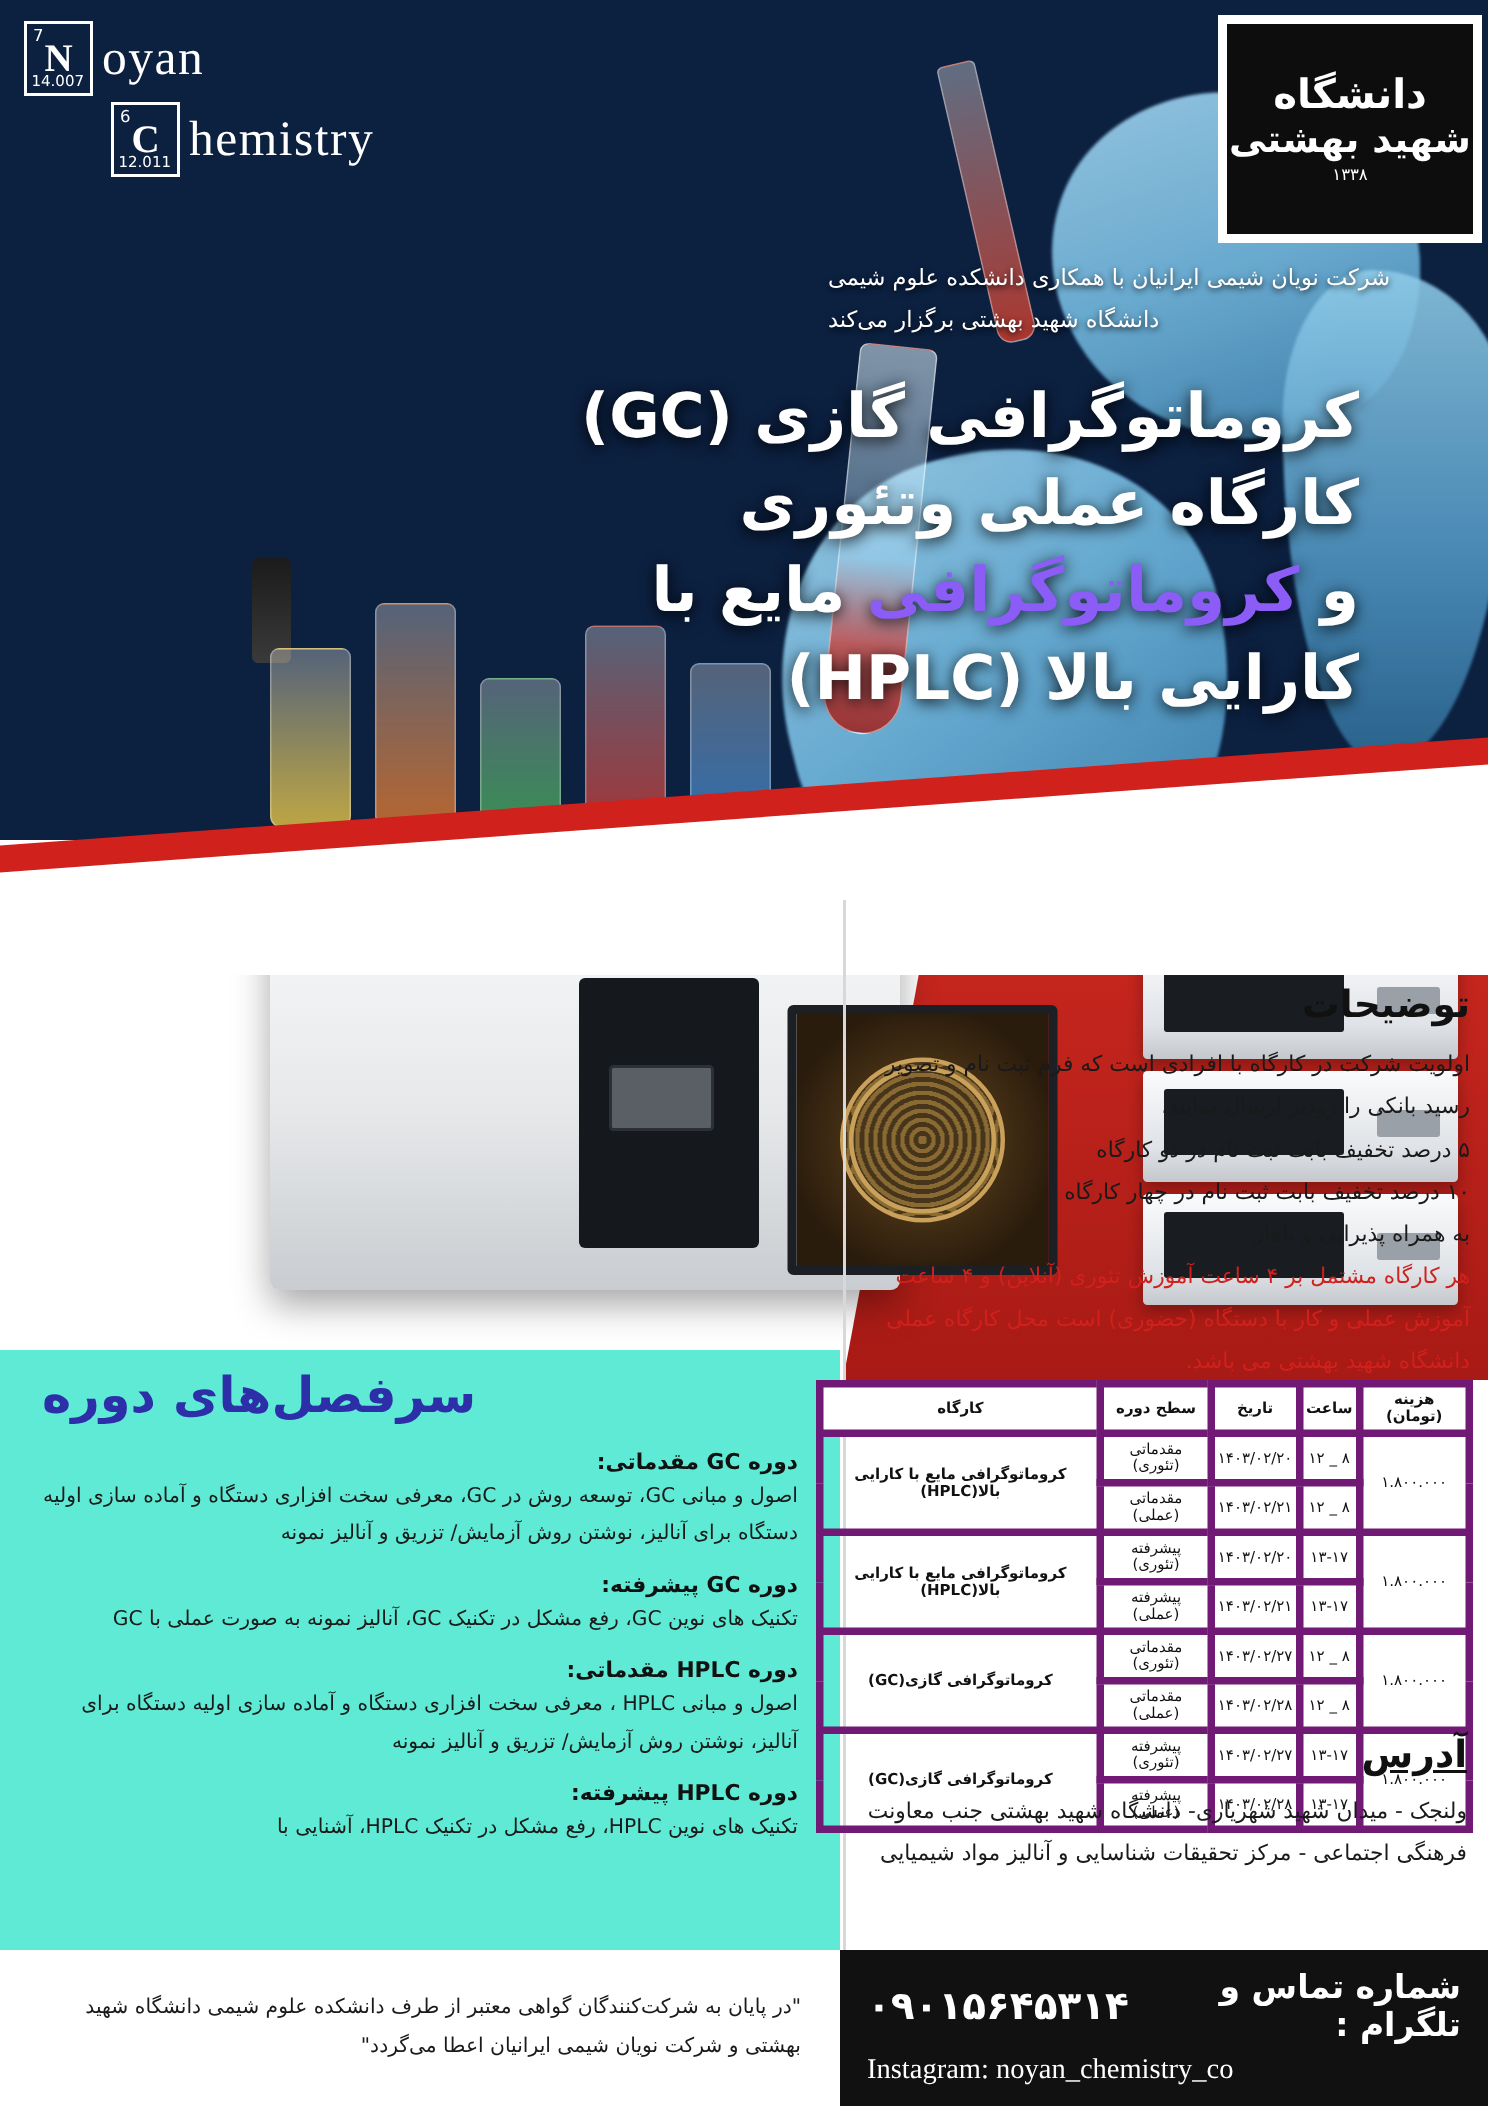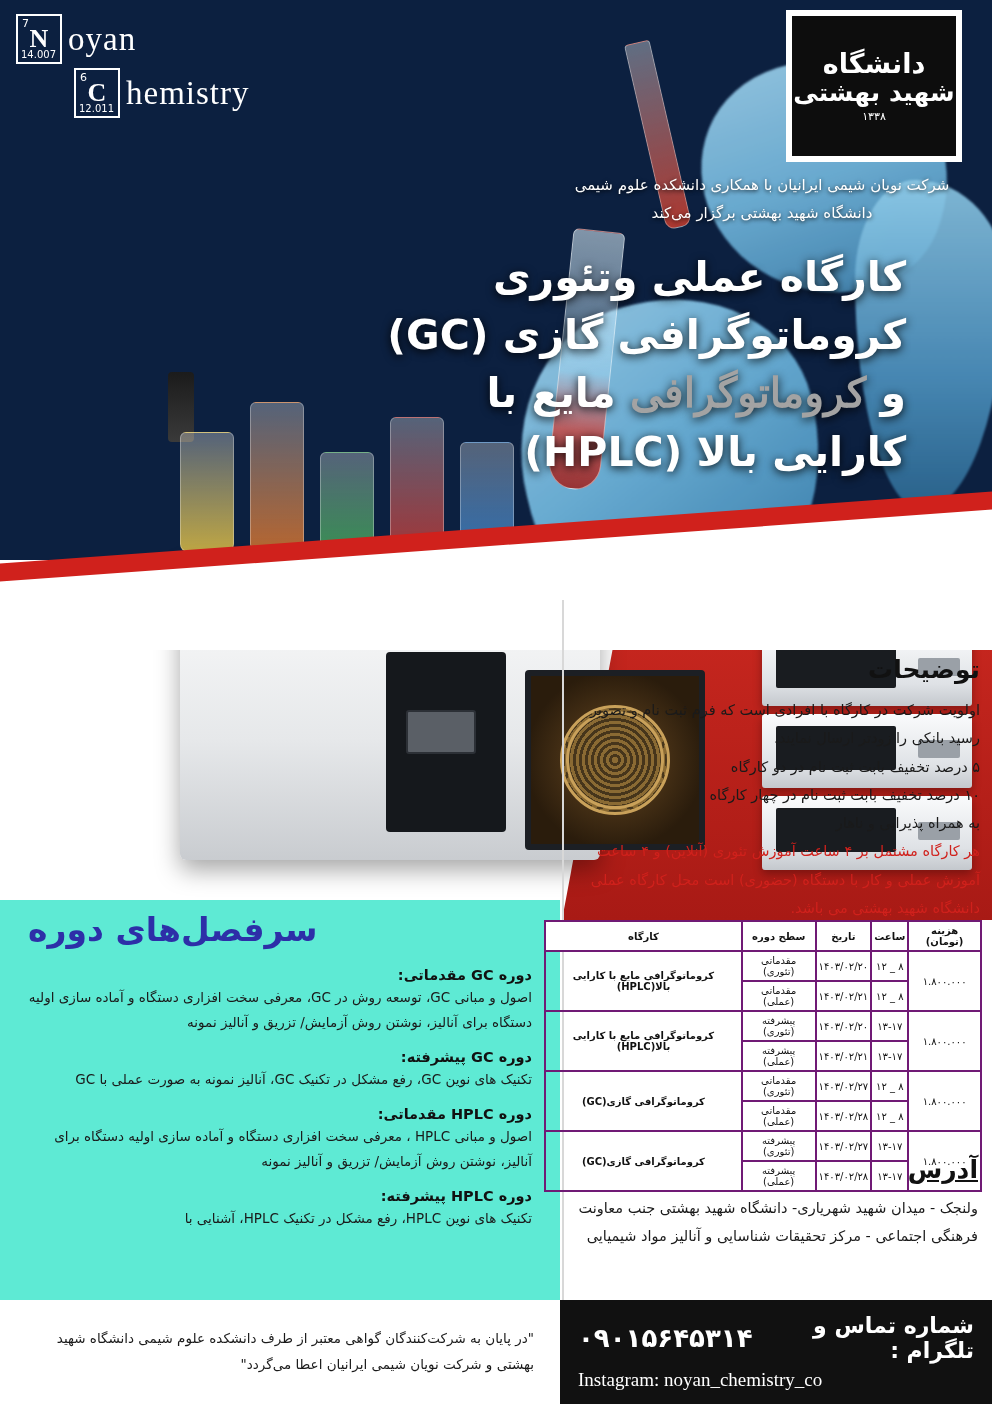--- a/index.html
+++ b/index.html
@@ -103,21 +103,21 @@
   .elem-box .mass { position:absolute; bottom: 2px; left: 3px; font-size: 10px; }
   .elem-box .sym { font-size: 26px; font-weight: 700; font-family: "Liberation Serif", serif; }
   .elem-word {
     font-family: "Liberation Serif", serif;
     font-size: 33px; letter-spacing: 1px; font-weight: 400;
   }
   .brand-row2 { margin-top: 4px; margin-left: 58px; }
 
   
   .sbu-logo {
-    position: absolute; right: 30px; top: 10px; z-index: 12;
+    position: absolute; right: 4px; top: 10px; z-index: 12;
     width: 176px; height: 152px;
     background: #ffffff;
     display:flex; align-items:flex-end; justify-content:center;
     padding: 6px;
     margin-left: 16px;
   }
   .sbu-inner {
     width: 100%; height: 100%;
     background: #0d0d0d;
     color: #ffffff;
@@ -125,33 +125,33 @@
     font-family: "DejaVu Sans", sans-serif;
     line-height: 1.15;
     text-align: center;
   }
   .sbu-inner .l1 { font-size: 27px; font-weight: 700; }
   .sbu-inner .l2 { font-size: 25px; font-weight: 700; }
   .sbu-inner .l3 { font-size: 11px; letter-spacing: 2px; margin-top: 3px; }
 
   .org-line {
     position: absolute; right: 20px; top: 172px; z-index: 11;
-    width: 420px; text-align: center;
+    width: 420px; text-align: left;
     color: #ffffff; font-size: 15px; line-height: 1.85;
     text-shadow: 0 1px 4px rgba(0,0,0,.85);
   }
 
   .hero-title {
     position: absolute; right: 86px; top: 248px; z-index: 11;
     width: 560px; text-align: right;
     color: #ffffff;
     font-size: 41px; font-weight: 700; line-height: 1.42;
     text-shadow: 0 2px 10px rgba(0,0,0,.9);
   }
-  .hero-title .accent { color: #a3a3a3; font-family: Liberation Serif, serif; }
+  .hero-title .accent { color: #8b5cf6; }
 
   
   .wedge {
     position: absolute; left: 0; top: 470px; width: 992px; height: 180px; z-index: 10;
     background: #ffffff;
     clip-path: polygon(0 62%, 992px 22%, 992px 100%, 0 100%);
   }
   .wedge-red {
     position: absolute; left: 0; top: 470px; width: 992px; height: 180px; z-index: 9;
     background: #d0211c;
@@ -245,21 +245,21 @@
 
   
   .tbl-wrap {
     position: absolute; right: 10px; top: 920px; width: 438px; z-index: 20;
   }
   table.courses {
     width: 100%; border-collapse: collapse;
     font-size: 10px; direction: rtl;
   }
   table.courses th, table.courses td {
-    border: 2px solid #701a75;
+    border: 5px solid #701a75;
     padding: 3px 2px;
     text-align: center;
     vertical-align: middle;
     color: #111;
   }
   table.courses th { font-weight: 700; font-size: 10px; background: #fff; }
   table.courses td.course { font-weight: 700; font-size: 10px; }
 
   
   .addr {
@@ -363,22 +363,22 @@
       <div class="sbu-inner">
         <div class="l1">دانشگاه</div>
         <div class="l2">شهید بهشتی</div>
         <div class="l3">۱۳۳۸</div>
       </div>
     </div>
 
     <div class="org-line">شرکت نویان شیمی ایرانیان با همکاری دانشکده علوم شیمی  دانشگاه شهید بهشتی برگزار می‌کند</div>
 
     <div class="hero-title">
+      <div>کروماتوگرافی گازی (GC)</div>
       <div>کارگاه عملی وتئوری</div>
-      <div>کروماتوگرافی گازی (GC)</div>
       <div><span>و </span><span class="accent">کروماتوگرافی</span><span> مایع با</span></div>
       <div>کارایی بالا (HPLC)</div>
     </div>
   </div>
 
   <div class="wedge-red"></div>
   <div class="wedge"></div>
 
   <div class="instrument-zone">
     <div class="red-panel"></div>

